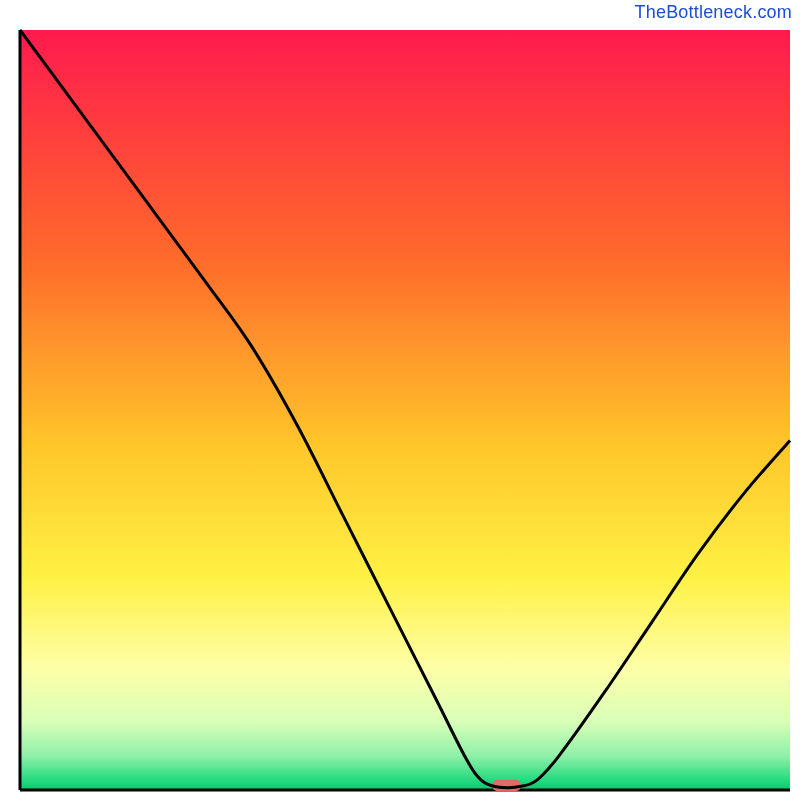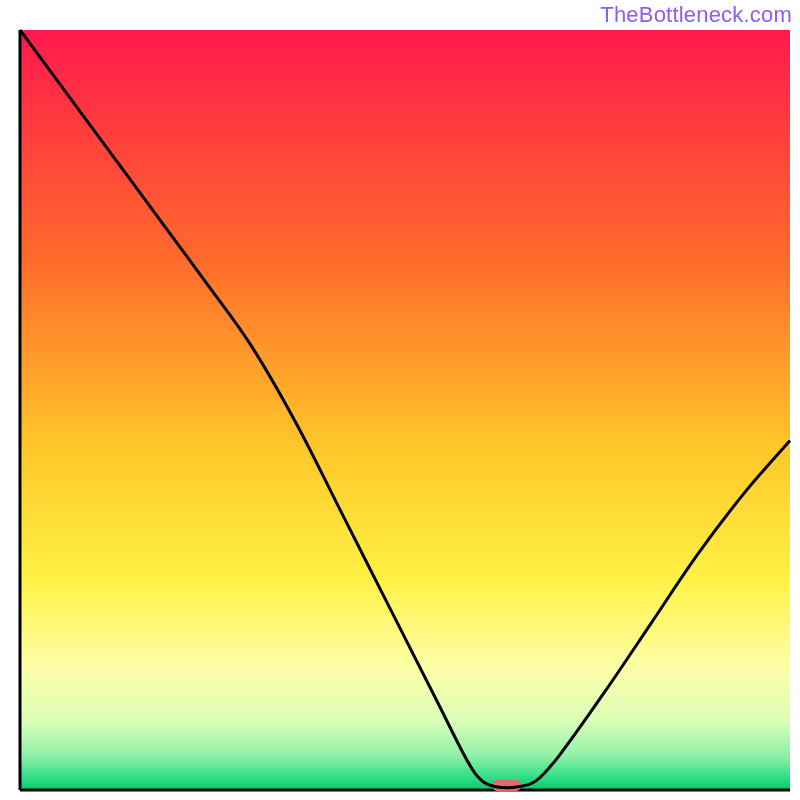--- a/index.html
+++ b/index.html
@@ -12,22 +12,22 @@
   }
   .container {
     position: relative;
     width: 800px;
     height: 800px;
   }
   .watermark {
     position: absolute;
     top: 2px;
     right: 8px;
-    font-size: 22px;
-    color: #8b5cf6;
+    font-size: 18px;
+    color: #1d4ed8;
     font-weight: 500;
     letter-spacing: 0.2px;
   }
   svg {
     position: absolute;
     top: 0;
     left: 0;
   }
 </style>
 </head>

